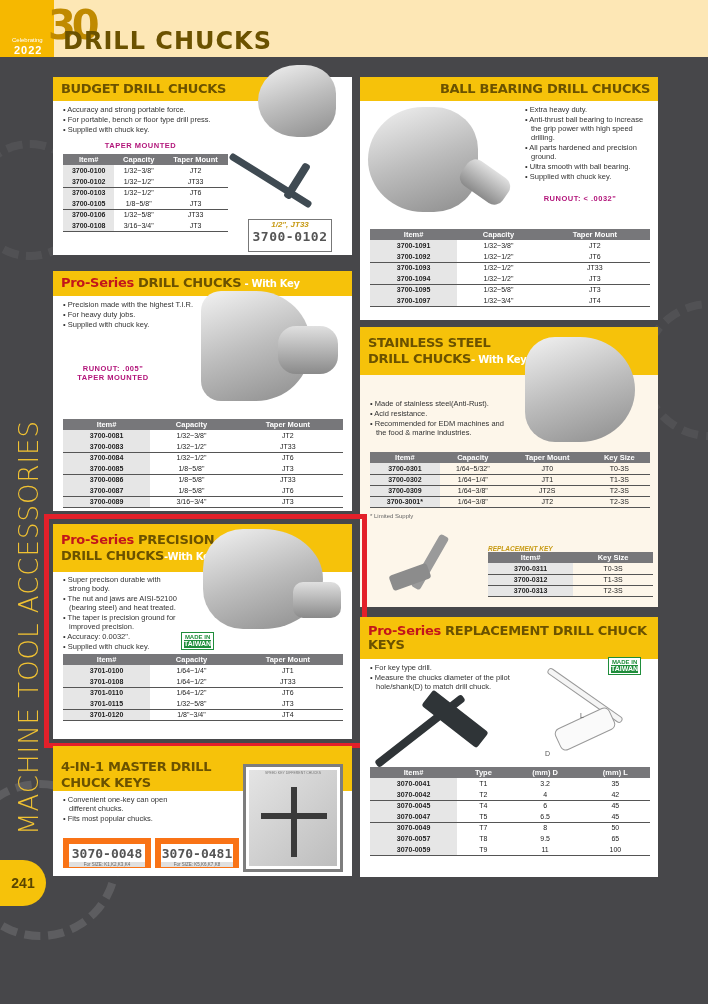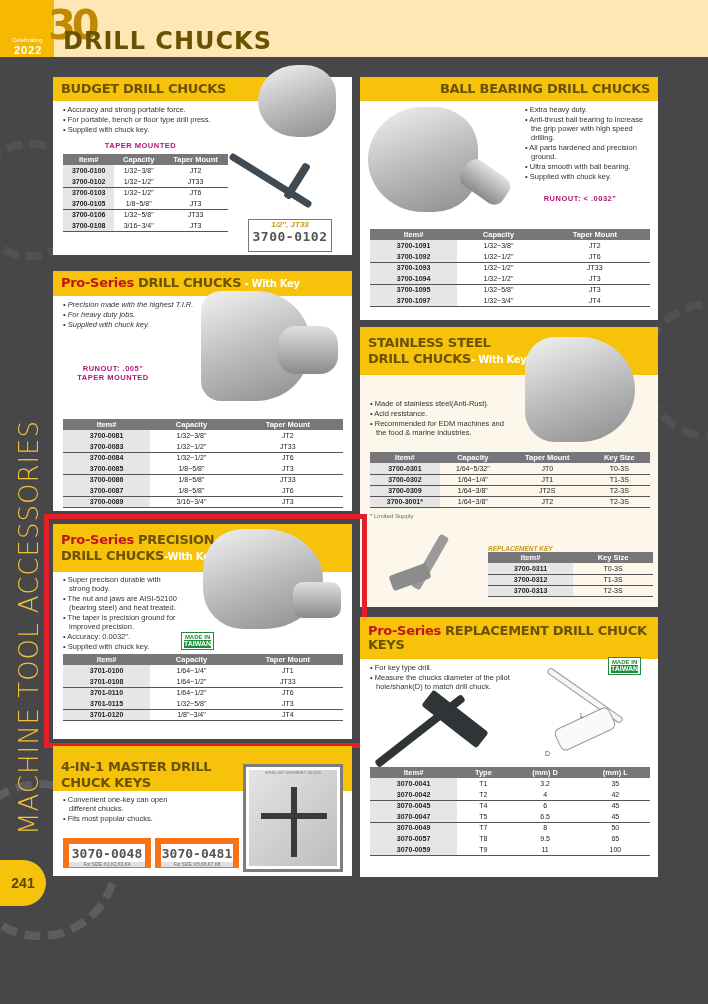--- a/index.html
+++ b/index.html
@@ -172,21 +172,21 @@
         </tr>
   </tbody>
     </table>
 </div>
 
 <div class="card" style="left:53px;top:271px;width:299px;height:240px;">
   <div class="hdr" style="font-size:13px;">
     <span class="pro">Pro-Series</span>
     <span>DRILL CHUCKS</span><span class="wk"> - With Key</span>
   </div>
-  <ul class="feat" style="width:200px;font-style:italic;">
+  <ul class="feat" style="width:200px;">
     <li>Precision made with the highest T.I.R.</li>
     <li>For heavy duty jobs.</li>
     <li>Supplied with chuck key.</li>
   </ul>
   <div class="tag" style="width:120px;margin-top:30px;">RUNOUT: .005"</div>
   <div class="tag" style="width:120px;">TAPER MOUNTED</div>
   <div class="img chuck" style="left:148px;top:20px;width:110px;height:110px;border-radius:20px 50% 50% 20px;"></div>
   <div class="jaw" style="left:225px;top:55px;width:60px;height:48px;border-radius:18px;"></div>
   <table class="spec" style="position:absolute;left:10px;top:148px;width:280px;">
     <tbody>

